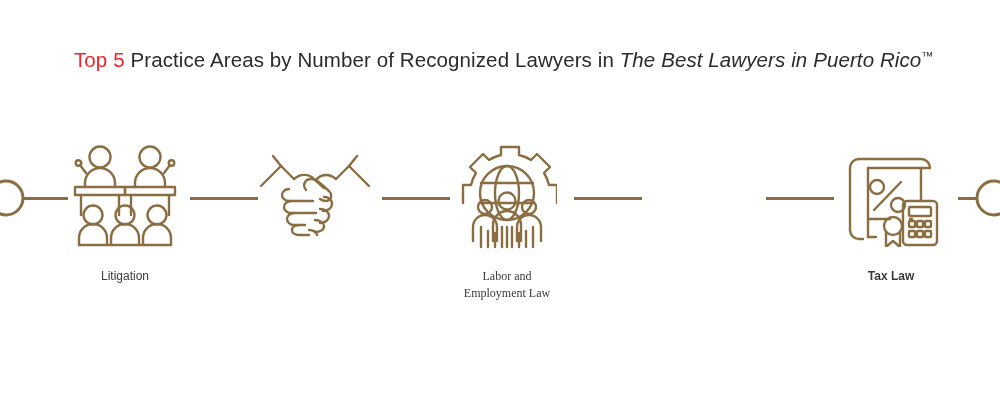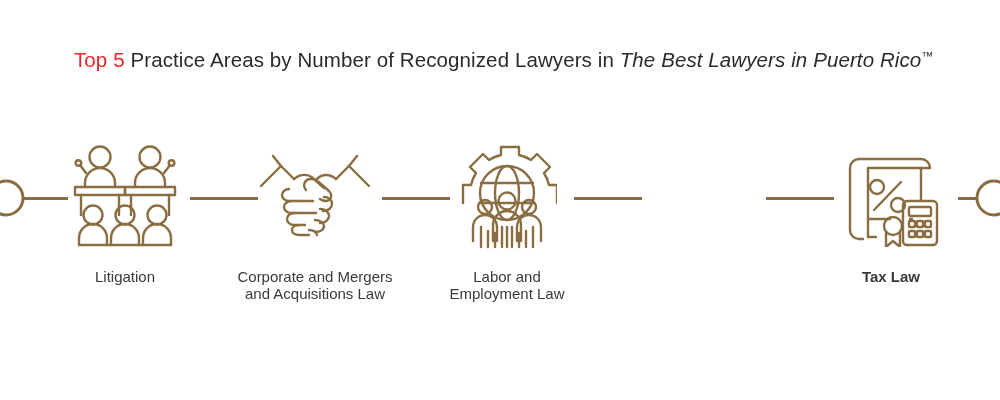--- a/index.html
+++ b/index.html
@@ -53,21 +53,21 @@
     text-align: center;
   }
   .node .icon-wrap {
     height: 110px;
     display: flex;
     align-items: center;
     justify-content: center;
   }
   .node .label {
     margin-top: 18px;
-    font-size: 15px;
+    font-size: 12px;
     line-height: 17px;
     color: #3a3a3a;
     white-space: pre-line;
   }
 
   
   .connector {
     position: absolute;
     top: 57px;
     height: 3px;
@@ -145,27 +145,25 @@
         <path d="M40 76 c-4 0 -7 2 -7 5 0 3 3 5 7 5 h10"></path>
 
         <path d="M65 48 c5 0 8 3 8 7 0 4 -4 7 -9 7"></path>
         <path d="M61 60 c5 0 9 3 9 7 0 4 -4 7 -9 7"></path>
         <path d="M56 71 c5 0 9 3 9 6 0 4 -4 6 -9 6"></path>
         <path d="M50 81 c4 0 8 2 8 5"></path>
 
         <path d="M40 52 l14 0 M43 64 l14 0"></path>
       </svg>
     </div>
-    <div class="label">Corporate and Mergers
-and Acquisitions Law</div>
   </div>
 
   <div class="connector" style="left:382px; width:68px;"></div>
 
-  <div class="node" style="left:412px;">
+  <div class="node" style="left:412px;font-family:Liberation Serif, serif;">
     <div class="icon-wrap">
       <svg width="100" height="108" viewBox="0 0 100 108" fill="none" stroke="#8a6e42" stroke-width="2.4" stroke-linecap="round" stroke-linejoin="round">
 
         <path d="M6 62 V44 h8 a37 37 0 0 1 5 -12 l-6 -6 l13 -13 l6 6 a37 37 0 0 1 12 -5 V6 h18 v8 a37 37 0 0 1 12 5 l6 -6 l13 13 l-6 6 a37 37 0 0 1 5 12 h8 v18"></path>
 
         <circle cx="50" cy="52" r="27"></circle>
         <ellipse cx="50" cy="52" rx="12" ry="27"></ellipse>
         <path d="M24 42 h52 M24 62 h52"></path>
 
         <circle cx="28" cy="66" r="7"></circle>

